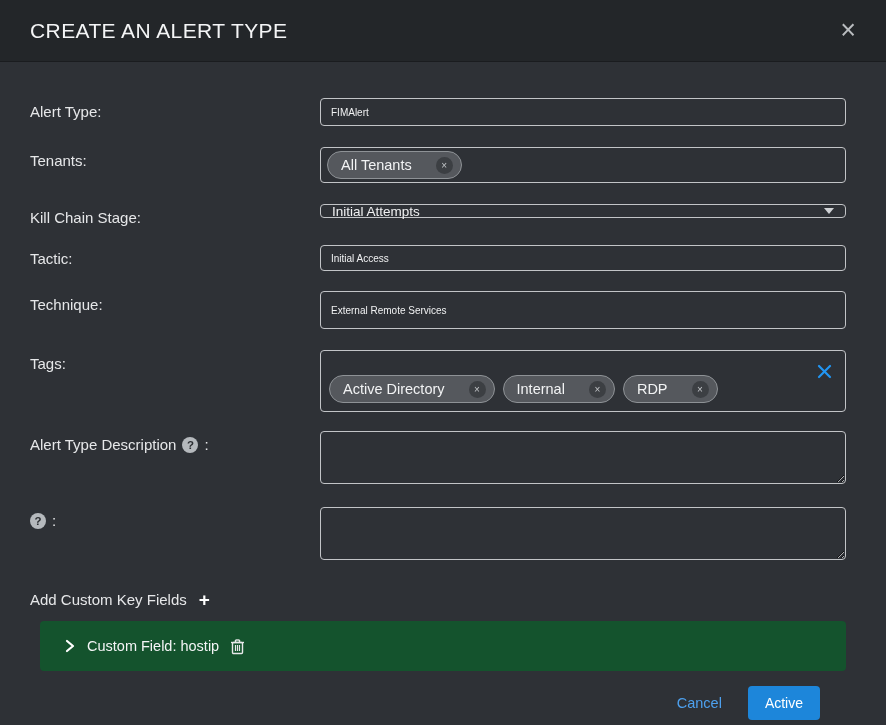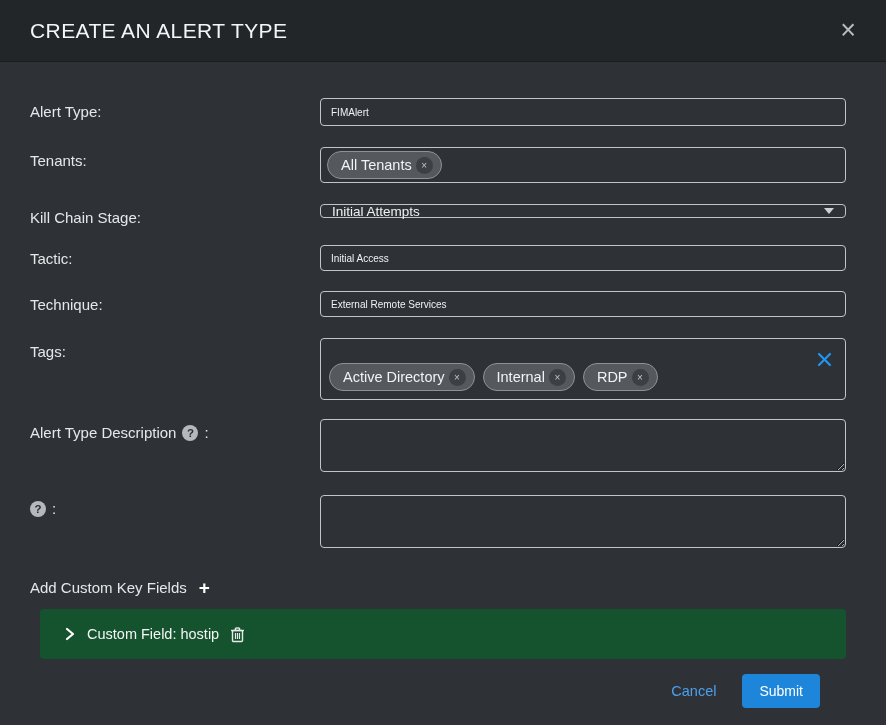--- a/index.html
+++ b/index.html
@@ -47,21 +47,21 @@
     font-size: 10px; padding: 0 10px; outline: none;
   }
 
   
   .chip-box {
     width: 100%; min-height: 36px;
     border: 1px solid #c2c4c7; border-radius: 4px;
     padding: 3px 6px; display: flex; align-items: center; flex-wrap: wrap; gap: 8px;
   }
   .chip {
-    display: inline-flex; align-items: center; gap: 4px;
+    display: inline-flex; align-items: center; gap: 24px;
     background: #55585d; border: 1px solid #8e9296;
     border-radius: 15px; padding: 3px 8px 3px 13px;
     font-size: 14.5px; color: #f2f3f4; line-height: 20px;
   }
   .chip-remove {
     width: 17px; height: 17px; border-radius: 50%;
     background: #3c3f43; color: #c3c6c9;
     font-size: 10px; line-height: 17px; text-align: center;
     cursor: pointer; border: none; padding: 0; display: inline-block;
     font-family: "Liberation Sans", sans-serif;
@@ -178,21 +178,21 @@
     <div class="form-row" style="margin-bottom:20px;">
       <div class="form-label">Tactic:</div>
       <div class="form-control-wrap">
         <input class="text-input" type="text" style="height: 26px;" value="Initial Access">
       </div>
     </div>
 
     <div class="form-row" style="margin-bottom:21px;">
       <div class="form-label">Technique:</div>
       <div class="form-control-wrap">
-        <input class="text-input" type="text" style="height: 26px;" value="External Remote Services">
+        <input class="text-input" type="text" style="height: 38px;" value="External Remote Services">
       </div>
     </div>
 
     <div class="form-row" style="margin-bottom:19px;">
       <div class="form-label">Tags:</div>
       <div class="form-control-wrap">
         <div class="chip-box tags-box">
           <span class="chip">
             <span>Active Directory</span>
             <button class="chip-remove">×</button>
@@ -257,17 +257,17 @@
           <line x1="5.5" y1="2" x2="9.5" y2="2" stroke="#e8e9ea" stroke-width="1.4"></line>
           <line x1="5.5" y1="7" x2="5.5" y2="13" stroke="#e8e9ea" stroke-width="1.2"></line>
           <line x1="7.5" y1="7" x2="7.5" y2="13" stroke="#e8e9ea" stroke-width="1.2"></line>
           <line x1="9.5" y1="7" x2="9.5" y2="13" stroke="#e8e9ea" stroke-width="1.2"></line>
         </svg>
       </button>
     </div>
 
     <div class="modal-footer">
       <button class="cancel-link">Cancel</button>
-      <button class="submit-btn">Submit</button>
+      <button class="submit-btn">Active</button>
     </div>
 
   </div>
 </div>
 
 </body></html>

